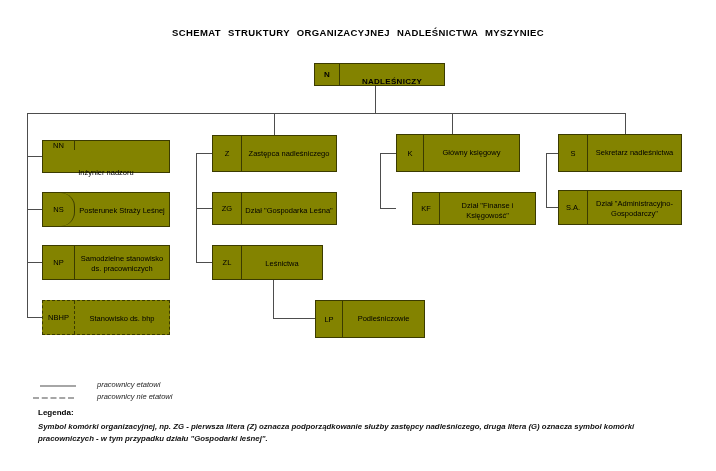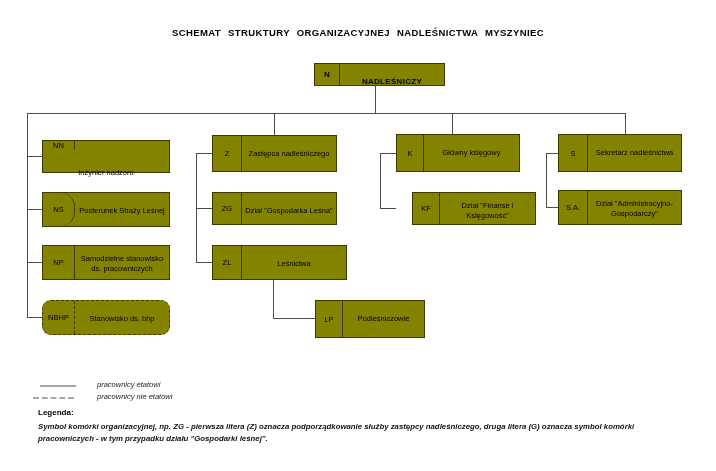--- a/index.html
+++ b/index.html
@@ -6,21 +6,21 @@
   #canvas{position:relative;width:716px;height:471px;background:#ffffff;overflow:hidden;
           font-family:"Liberation Sans", sans-serif;color:#000;}
   .title{position:absolute;left:0;top:27px;width:716px;text-align:center;
          font-size:9.5px;font-weight:bold;letter-spacing:0.4px;word-spacing:4px;}
   .box{position:absolute;display:flex;background:#838300;border:1px solid #3b3b00;box-sizing:border-box;}
   .box .code{display:flex;align-items:center;justify-content:center;
              border-right:1px solid #3b3b00;font-size:7.5px;flex:0 0 auto;}
   .box .label{flex:1 1 auto;display:flex;align-items:center;justify-content:center;
               text-align:center;font-size:7.5px;line-height:1.3;padding:18px 3px;}
   .box.root .code,.box.root .label{font-weight:bold;font-size:8px;letter-spacing:0.3px;}
-  .box.dashed{border-style:dashed;border-radius:9px;}
+  .box.dashed{border-style:dashed;}
   .box.dashed .code{border-right-style:dashed;}
   .ln{position:absolute;background:#4d4d4d;}
   .legend-solid{position:absolute;left:40px;top:385px;width:36px;border-top:2px solid #a6a6a6;}
   .legend-dashed{position:absolute;left:33px;top:397px;width:41px;border-top:2px dashed #a6a6a6;}
   .legend-text{position:absolute;font-size:7.5px;font-style:italic;color:#222;}
   .legend-heading{position:absolute;left:38px;top:408px;font-size:8px;font-weight:bold;}
   .legend-body{position:absolute;left:38px;top:421px;width:660px;font-size:7.8px;
                font-style:italic;line-height:1.55;color:#111;font-weight:bold;}
 </style>
 </head>
@@ -80,21 +80,21 @@
   </div>
 
   <div class="box" style="left:212px;top:135px;width:125px;height:37px;">
     <div class="code" style="width:28px;">Z</div>
     <div class="label">Zastępca nadleśniczego</div>
   </div>
   <div class="box" style="left:212px;top:192px;width:125px;height:33px;">
     <div class="code" style="width:28px;">ZG</div>
     <div class="label">Dział "Gospodarka Leśna"</div>
   </div>
-  <div class="box" style="left:212px;top:245px;width:135px;height:35px;">
+  <div class="box" style="left:212px;top:245px;width:111px;height:35px;">
     <div class="code" style="width:28px;">ZL</div>
     <div class="label">Leśnictwa</div>
   </div>
   <div class="box" style="left:315px;top:300px;width:110px;height:38px;">
     <div class="code" style="width:26px;">LP</div>
     <div class="label">Podleśniczowie</div>
   </div>
 
   <div class="box" style="left:396px;top:134px;width:124px;height:38px;">
     <div class="code" style="width:26px;">K</div>

